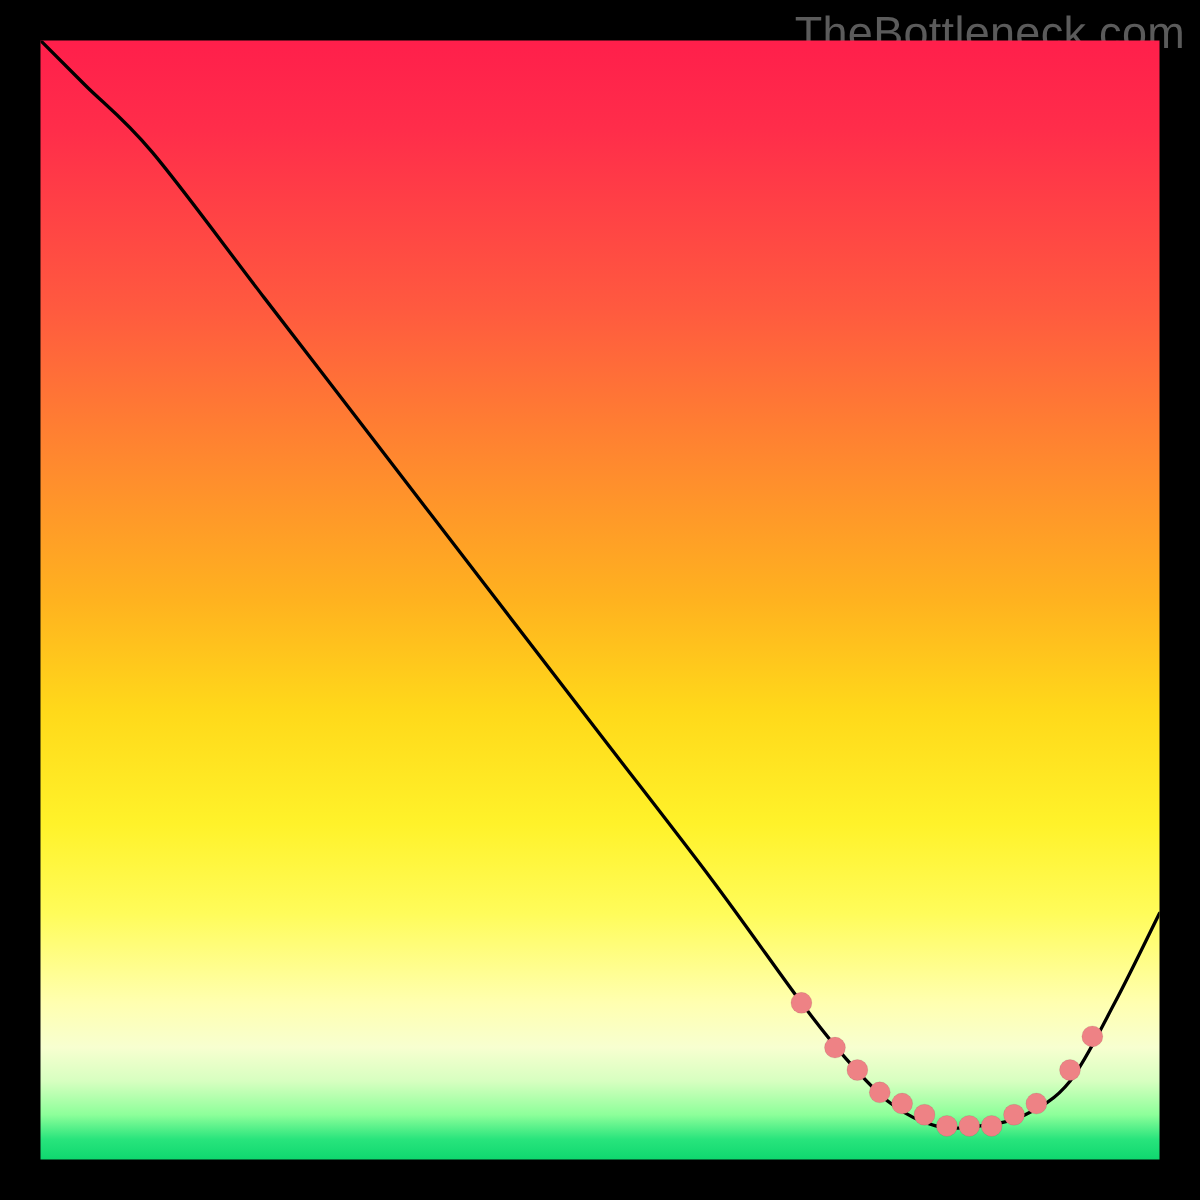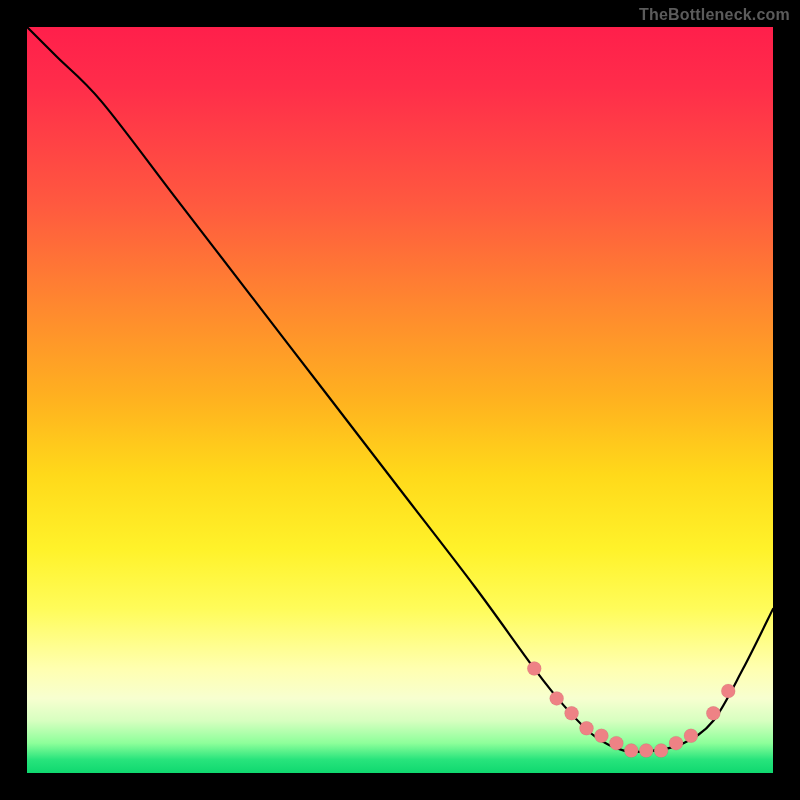--- a/index.html
+++ b/index.html
@@ -15,22 +15,22 @@
     position: relative;
     width: 800px;
     height: 800px;
     background: #000;
   }
   .watermark {
     position: absolute;
     top: 6px;
     right: 10px;
     color: #5b5b5b;
-    font-size: 16px;
-    font-weight: 700;
+    font-size: 30px;
+    font-weight: 400;
     letter-spacing: 0.2px;
     user-select: none;
   }
   .plot-area {
     position: absolute;
     left: 27px;
     top: 27px;
     width: 746px;
     height: 746px;
     

